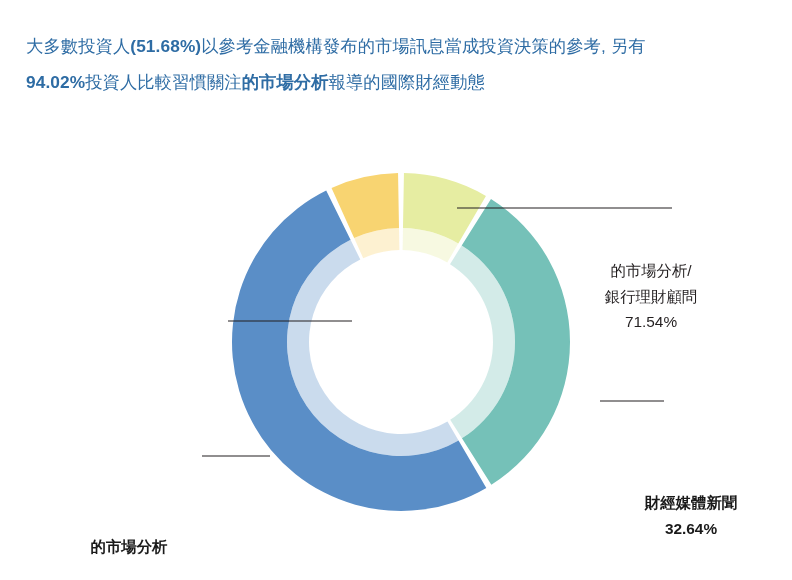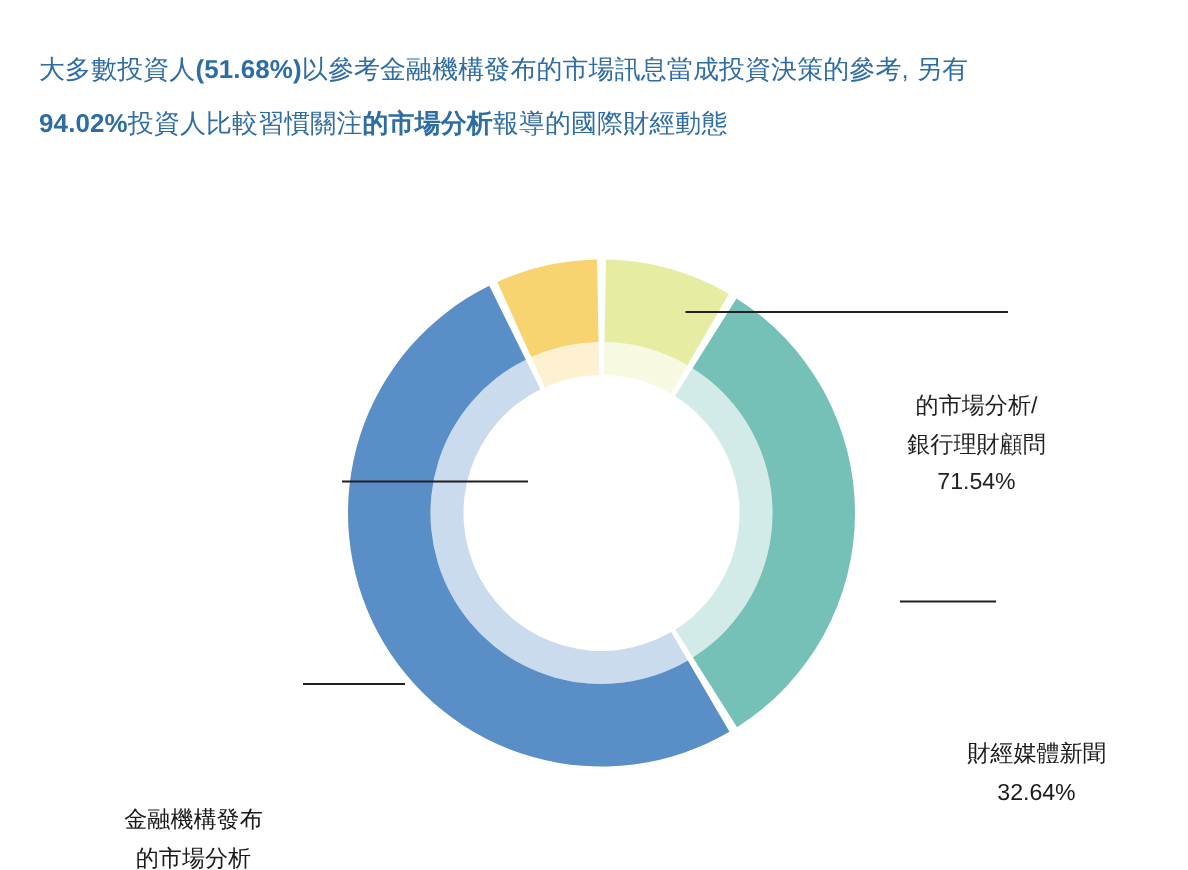--- a/index.html
+++ b/index.html
@@ -53,21 +53,21 @@
   
   .callout {
     position: absolute;
     color: #231f20;
     font-size: 15.4px;
     line-height: 25.5px;
     text-align: center;
     white-space: nowrap;
   }
   .callout .ln { display: block; }
-  .callout.bold { font-weight: normal; color: #1a1a1a; }
+  .callout.bold { font-weight: bold; color: #1a1a1a; }
 
   #label-kol      { left: 548px; top: 140px; width: 206px; }
   #label-bank     { left: 58px;  top: 166px; width: 204px; }
   #label-media    { left: 596px; top: 372px; width: 190px; }
   #label-institute{ left: 36px;  top: 416px; width: 186px; }
 </style>
 </head>
 <body>
 
 <div id="slide">
@@ -108,19 +108,18 @@
       <span class="ln">71.54%</span>
     </div>
 
 
     <div class="callout bold" id="label-media">
       <span class="ln">財經媒體新聞</span>
       <span class="ln">32.64%</span>
     </div>
 
     <div class="callout bold" id="label-institute">
-      <span class="ln">金融機構發布</span>
       <span class="ln">的市場分析</span>
 
     </div>
 
   </div>
 </div>
 
 </body></html>

